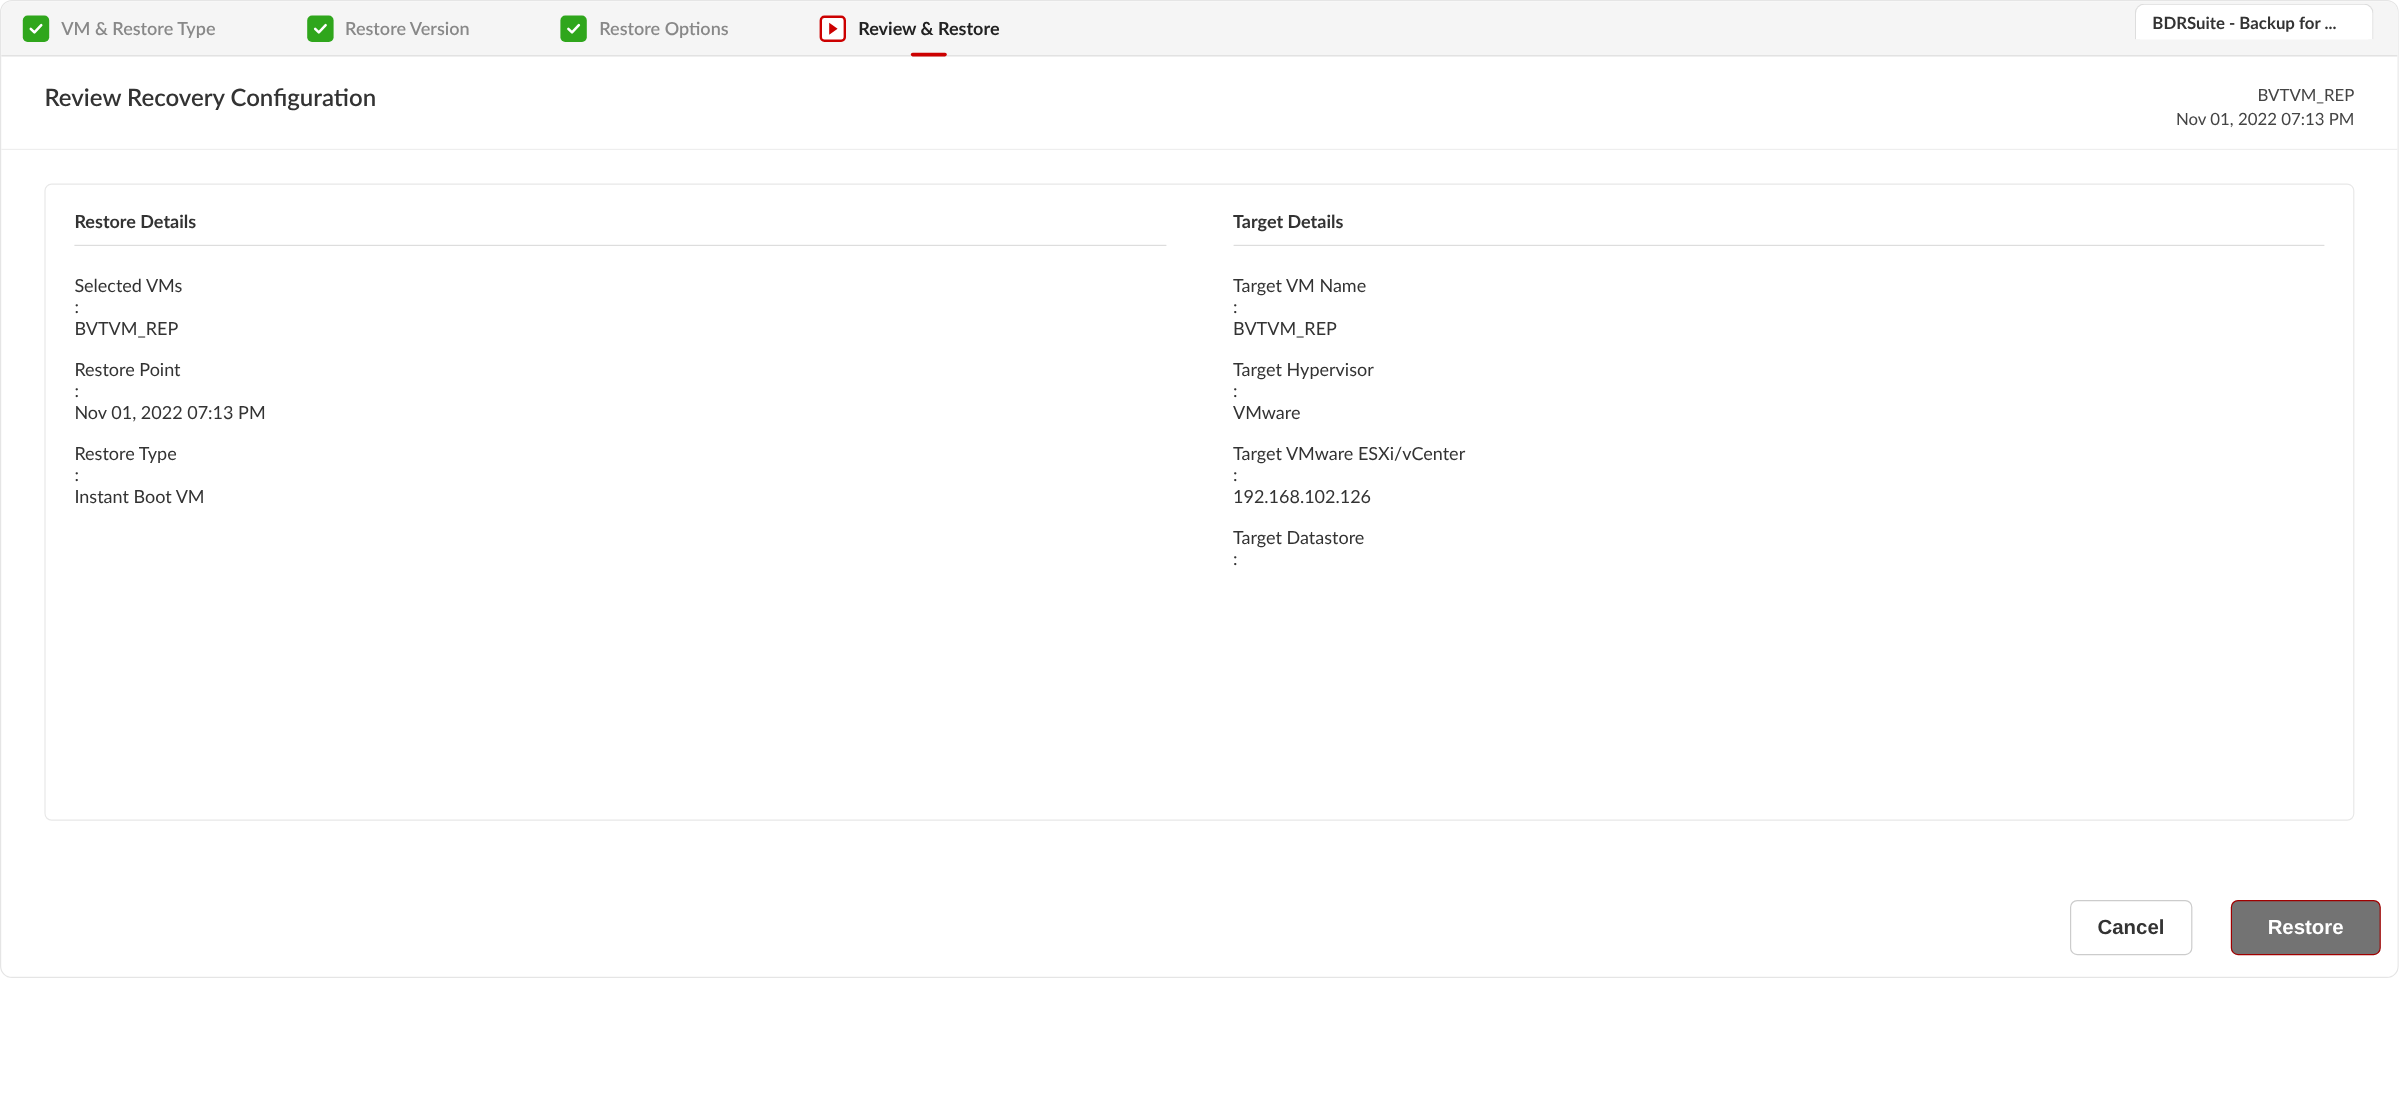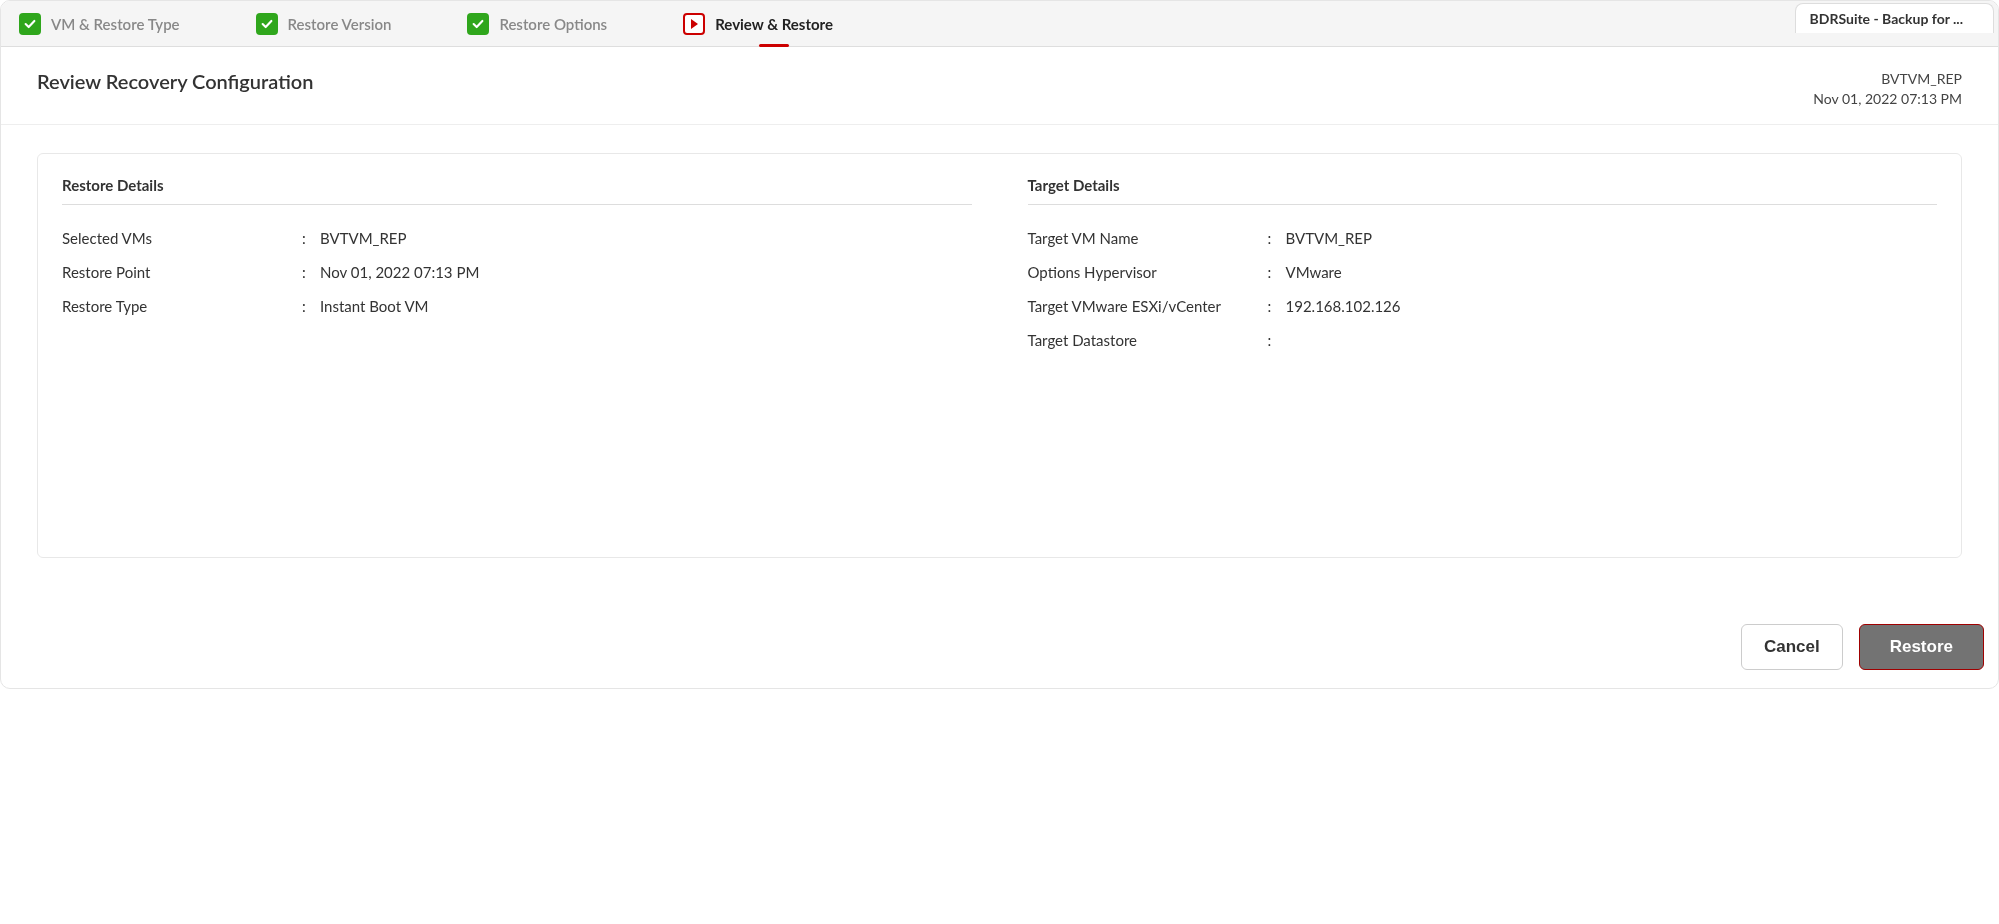--- a/index.html
+++ b/index.html
@@ -60,21 +60,21 @@
     left: 50%;
     transform: translateX(-50%);
     bottom: -14px;
     width: 30px;
     height: 3px;
     background: #c00;
     border-radius: 2px;
   }
   .product-tab {
     position: absolute;
-    right: 4px;
+    right: 20px;
     top: 2px;
     background: #fff;
     border: 1px solid #ddd;
     border-bottom: none;
     border-radius: 8px 8px 0 0;
     padding: 6px 30px 6px 14px;
     font-weight: 700;
     color: #333;
     font-size: 14px;
     box-shadow: 0 0 0 rgba(0,0,0,0);
@@ -107,30 +107,31 @@
     color: #333;
     padding-bottom: 10px;
     border-bottom: 1px solid #ddd;
     margin-bottom: 16px;
   }
   .row {
     display: flex;
     padding: 8px 0;
     font-size: 15px;
     color: #333;
+    flex-direction: column;
   }
   .row .k { width: 240px; flex-shrink: 0; }
   .row .sep { width: 18px; flex-shrink: 0; }
   .row .v { flex: 1; }
 
   
   .footer {
     display: flex;
     justify-content: flex-end;
-    gap: 16px;
+    gap: 32px;
     padding: 66px 14px 18px 14px;
   }
   .btn {
     padding: 12px 22px;
     border-radius: 6px;
     font-size: 17px;
     font-weight: 600;
     cursor: pointer;
     display: flex;
     align-items: center;
@@ -234,21 +235,21 @@
     </div>
 
     <div class="col">
       <h3>Target Details</h3>
       <div class="row">
         <span class="k">Target VM Name</span>
         <span class="sep">:</span>
         <span class="v">BVTVM_REP</span>
       </div>
       <div class="row">
-        <span class="k">Options Hypervisor</span>
+        <span class="k">Target Hypervisor</span>
         <span class="sep">:</span>
         <span class="v">VMware</span>
       </div>
       <div class="row">
         <span class="k">Target VMware ESXi/vCenter</span>
         <span class="sep">:</span>
         <span class="v">192.168.102.126</span>
       </div>
       <div class="row">
         <span class="k">Target Datastore</span>

